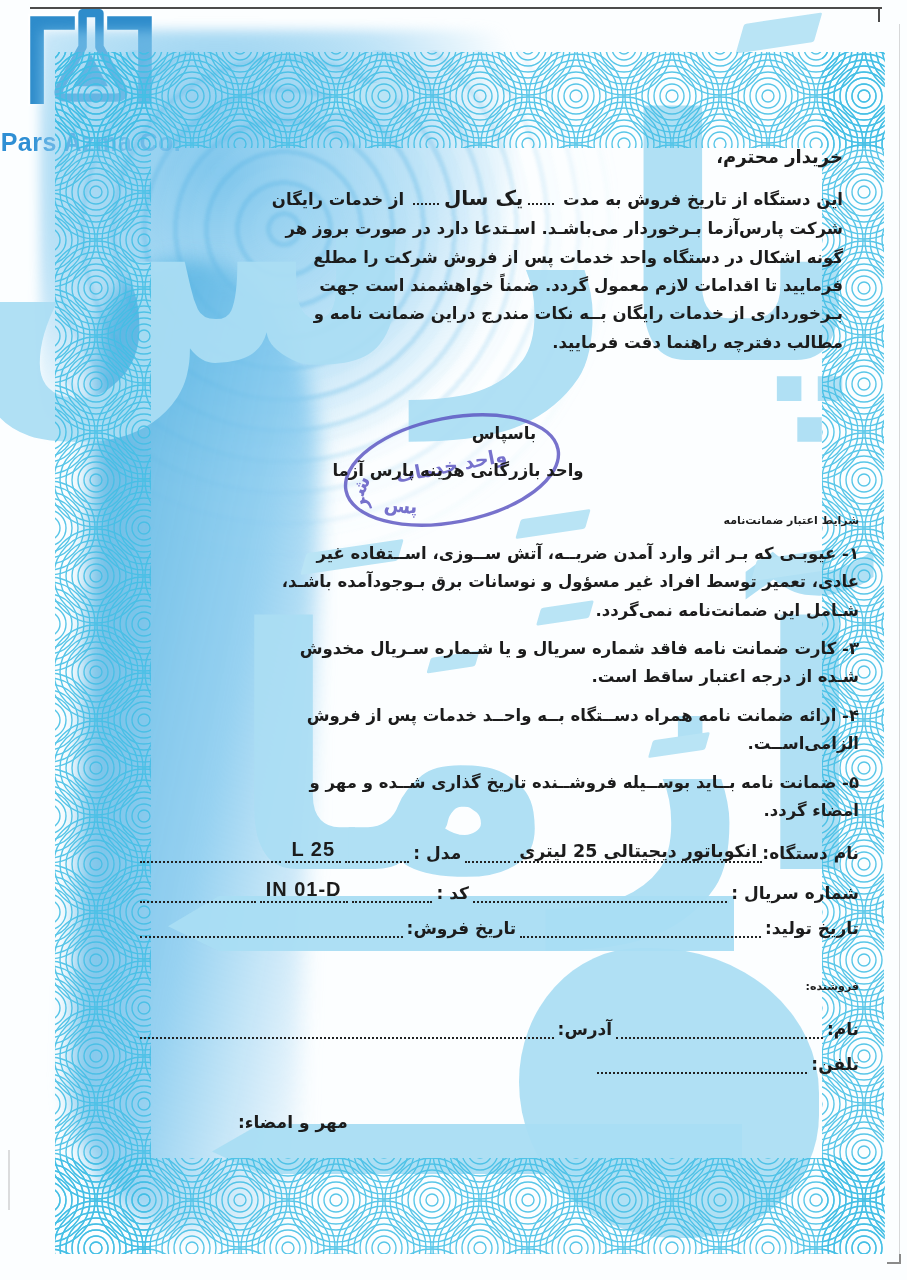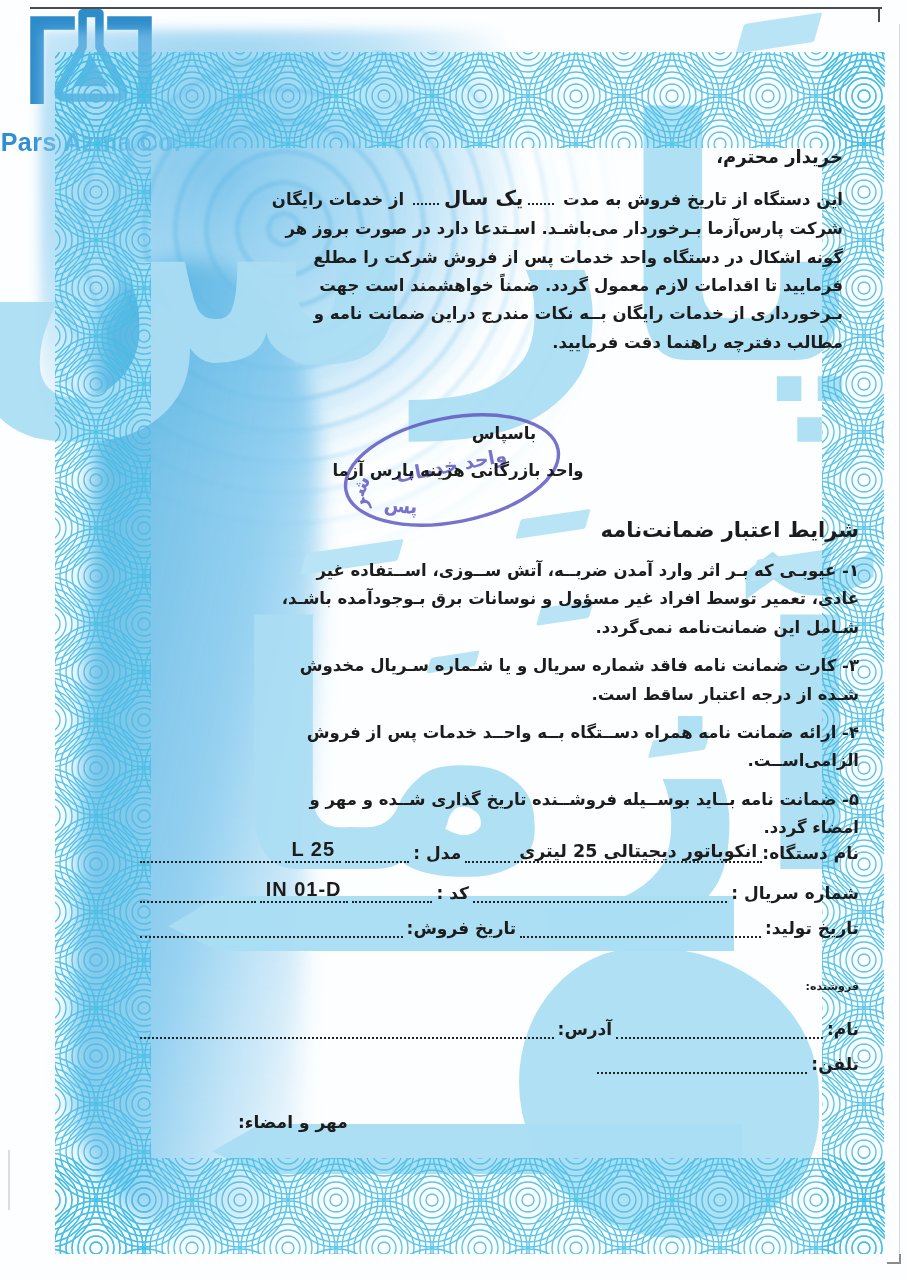--- a/index.html
+++ b/index.html
@@ -75,21 +75,21 @@
   .g-title { font-size:18px; font-weight:800; margin-bottom:8px; }
   #greeting p { margin-bottom:11px; }
   .dotfill { display:inline-block; width:26px; border-bottom:2.4px dotted #222; height:.85em; margin:0 3px; vertical-align:baseline; }
   .duration { font-size:20px; font-weight:900; padding:0 2px; }
 
   #stamp { top:398px; left:326px; z-index:2; }
   #thanks { top:420px; left:312px; width:292px; text-align:center; z-index:3; }
   #thanks .t1 { position:relative; left:46px; margin-bottom:9px; }
 
   #conditions { top:512px; right:48px; width:582px; }
-  .c-title { font-size:21px; font-weight:800; margin-bottom:9px; }
+  .c-title { font-size:11px; font-weight:800; margin-bottom:9px; }
   #conditions p { margin-bottom:10px; }
 
   #form { top:838px; left:136px; right:48px; }
   .frow { display:flex; align-items:flex-end; margin-bottom:15px; font-size:17px; font-weight:700; white-space:nowrap; }
   .frow .lbl { flex:0 0 auto; }
   .dots { flex:1 1 auto; border-bottom:2.4px dotted #222; height:.85em; margin:0 4px; min-width:10px; }
   .dots.f07 { flex-grow:.7; } .dots.f10 { flex-grow:1; } .dots.f18 { flex-grow:1.8; }
   .dots.f22 { flex-grow:2.2; } .dots.f24 { flex-grow:2.4; } .dots.f36 { flex-grow:3.6; }
   .dots.fix210 { flex:0 0 210px; }
   .dev { font-size:17.5px; font-weight:900; border-bottom:2.4px dotted #222; padding:0 5px; }

